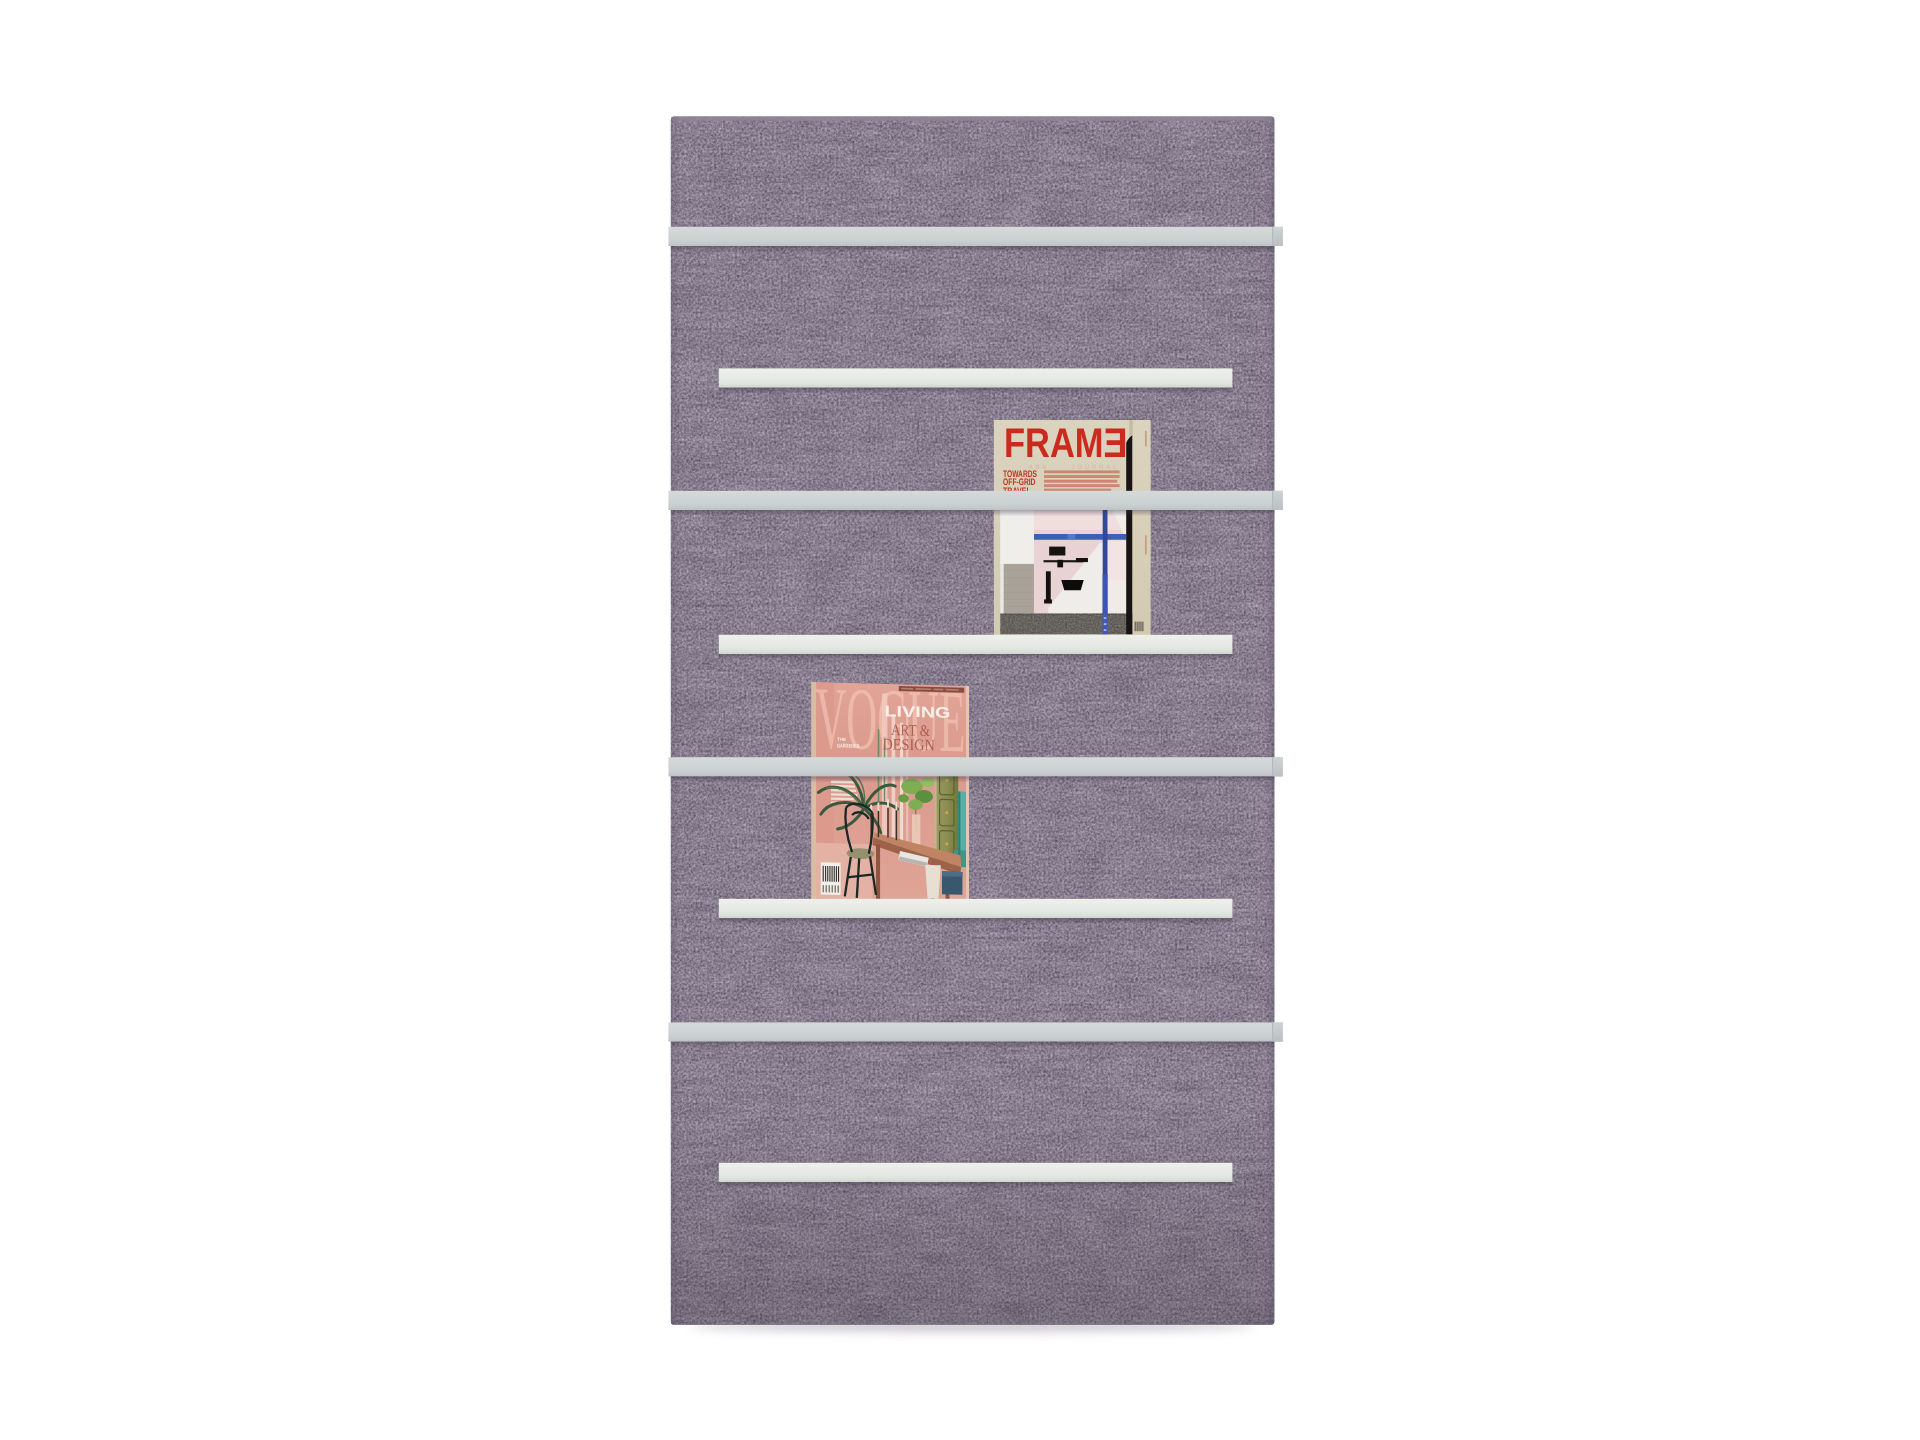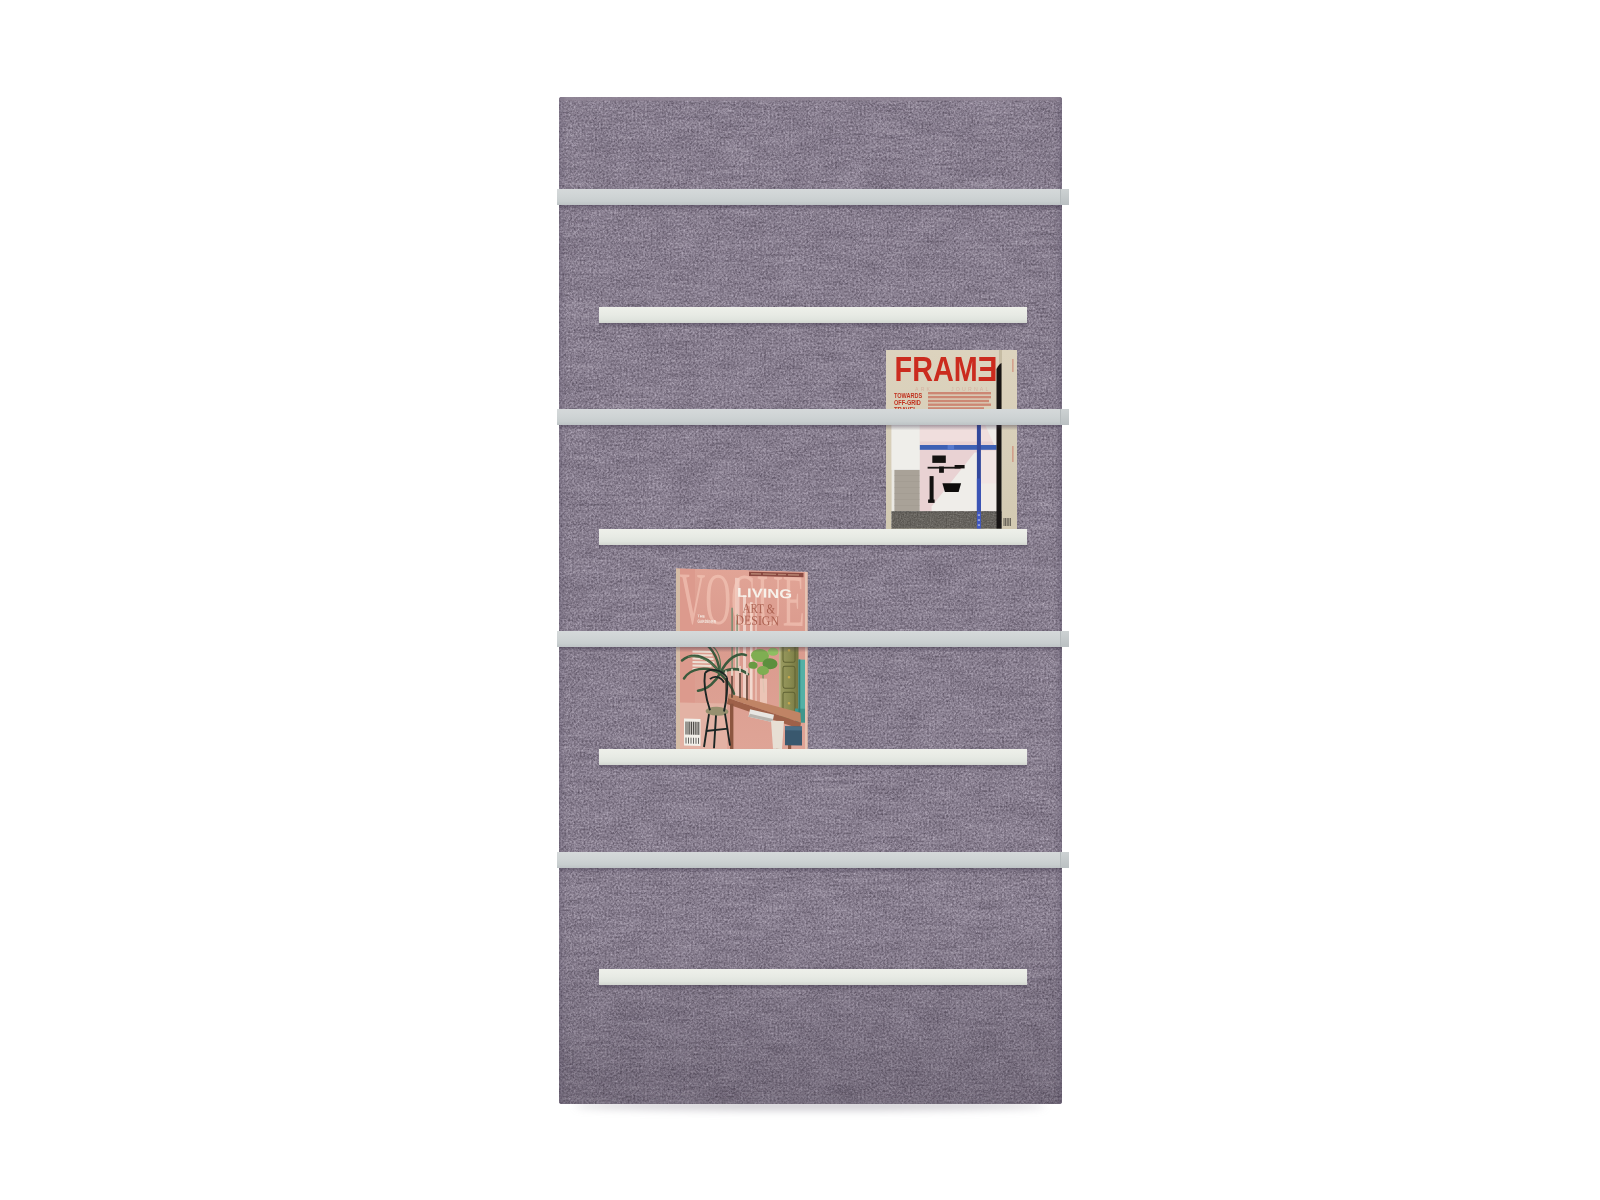--- a/index.html
+++ b/index.html
@@ -57,21 +57,21 @@
   <rect x="0" y="0" width="503" height="1007" filter="url(#heather)" opacity="0.13"></rect>
   <rect x="0" y="0" width="503" height="1007" filter="url(#rows)" opacity="0.16" style="mix-blend-mode:overlay"></rect>
   <rect x="0" y="0" width="503" height="3.5" fill="#8f8595" opacity="0.85"></rect>
   <rect x="0" y="0" width="503" height="1007" fill="url(#vign)"></rect>
   <rect x="0" y="0" width="503" height="1007" fill="url(#vignx)"></rect>
 </svg>
 </div>
 
 <div class="abs" style="left:575px;top:1101px;width:470px;height:9px;background:rgba(125,117,132,0.4);border-radius:50%;filter:blur(4px);"></div>
 
-<div class="abs" id="frame-mag" style="left:886px;top:349.5px;width:131px;height:186px;">
+<div class="abs" id="frame-mag" style="left:828px;top:349.5px;width:131px;height:186px;">
 <svg width="131" height="186" style="display:block">
   <defs>
     <filter id="speck" x="0" y="0" width="100%" height="100%" color-interpolation-filters="sRGB">
       <feTurbulence type="fractalNoise" baseFrequency="0.7" numOctaves="2" seed="3" stitchTiles="stitch"></feTurbulence>
       <feColorMatrix type="saturate" values="0"></feColorMatrix>
       <feComponentTransfer>
         <feFuncR type="linear" slope="0.9" intercept="0.0"></feFuncR>
         <feFuncG type="linear" slope="0.9" intercept="0.0"></feFuncG>
         <feFuncB type="linear" slope="0.9" intercept="0.0"></feFuncB>
         <feFuncA type="linear" slope="0" intercept="1"></feFuncA>

